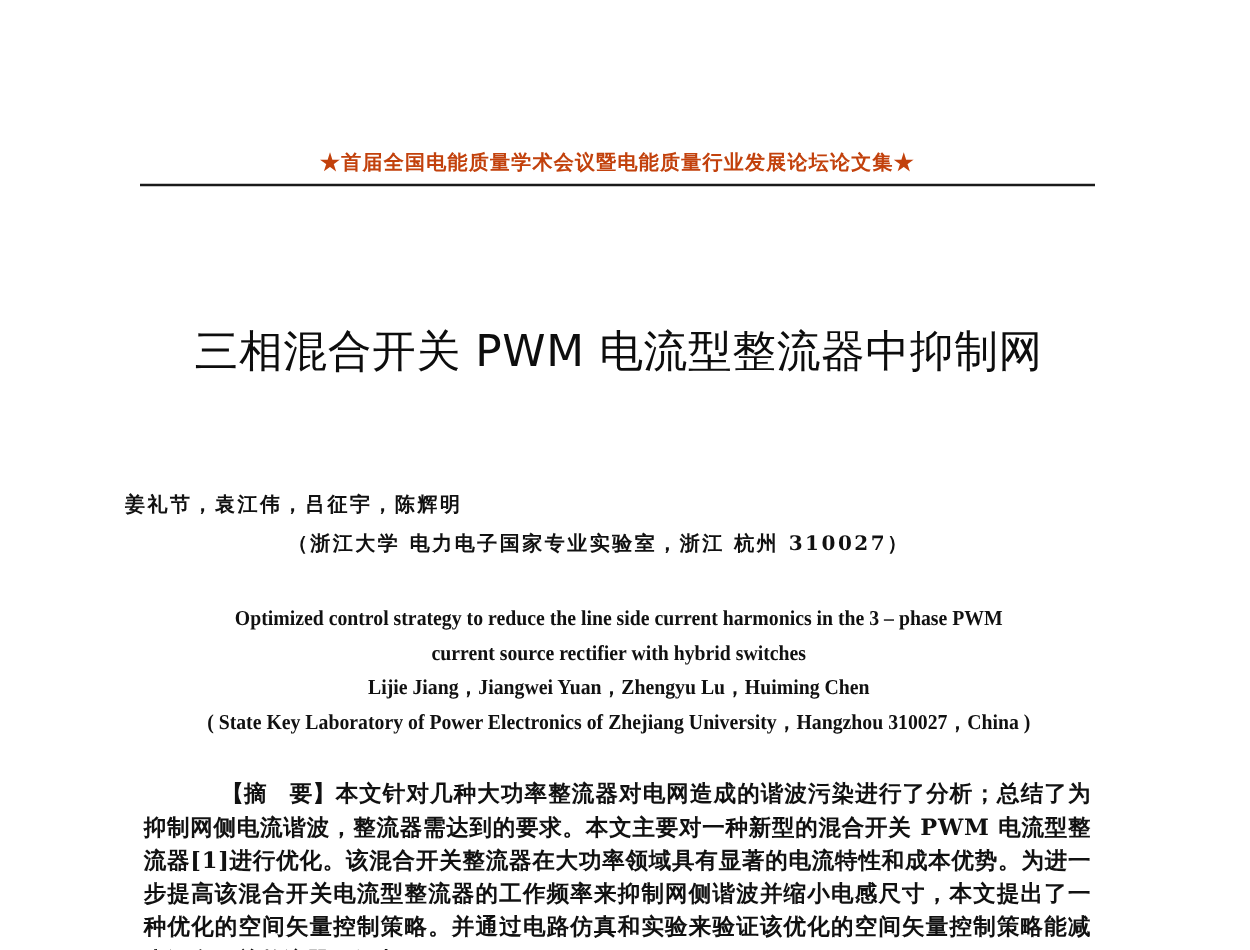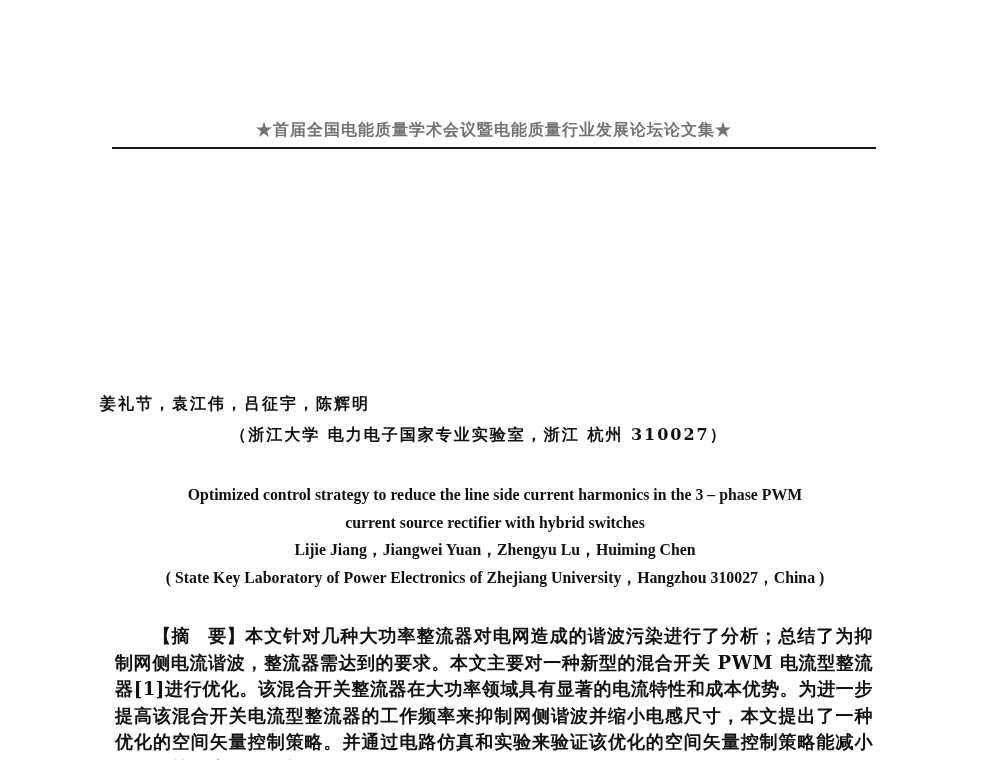--- a/index.html
+++ b/index.html
@@ -19,21 +19,21 @@
       position: absolute;
       left: 112px;
       width: 764px;
       top: 120px;
       text-align: center;
       font-family: "DejaVu Serif", serif;
       font-weight: bold;
       font-size: 16px;
       letter-spacing: 1px;
       line-height: 20px;
-      color: #737373;
+      color: #c2410c;
     }
     .header-rule {
       position: absolute;
       left: 112px;
       width: 764px;
       top: 147px;
       height: 2px;
       background: #1a1a1a;
     }
     .title {
@@ -98,30 +98,31 @@
       top: 623px;
       font-family: "DejaVu Serif", serif;
       font-weight: bold;
       font-size: 18px;
       line-height: 26.5px;
       text-align: justify;
       text-indent: 38px;
       color: #111;
       letter-spacing: 0.6px;
     }
-    .abstract .label { letter-spacing: 0; }
+    .abstract .label { letter-spacing: 0; margin-left: 24px; }
   </style>
 </head>
 <body>
 
 <div>
   <div class="running-header">★首届全国电能质量学术会议暨电能质量行业发展论坛论文集★</div>
   <div class="header-rule"></div>
 
   <div class="title">
+    <span class="line">三相混合开关 PWM 电流型整流器中抑制网</span>
   </div>
 
   <div class="authors-cn">姜礼节，袁江伟，吕征宇，陈辉明</div>
   <div class="affil-cn">（浙江大学 电力电子国家专业实验室，浙江 杭州 310027）</div>
 
   <div class="en-block">
     <span class="line">Optimized control strategy to reduce the line side current harmonics in the 3 – phase PWM</span>
     <span class="line">current source rectifier with hybrid switches</span>
     <span class="line">Lijie Jiang，Jiangwei Yuan，Zhengyu Lu，Huiming Chen</span>
     <span class="line">( State Key Laboratory of Power Electronics of Zhejiang University，Hangzhou 310027，China )</span>

